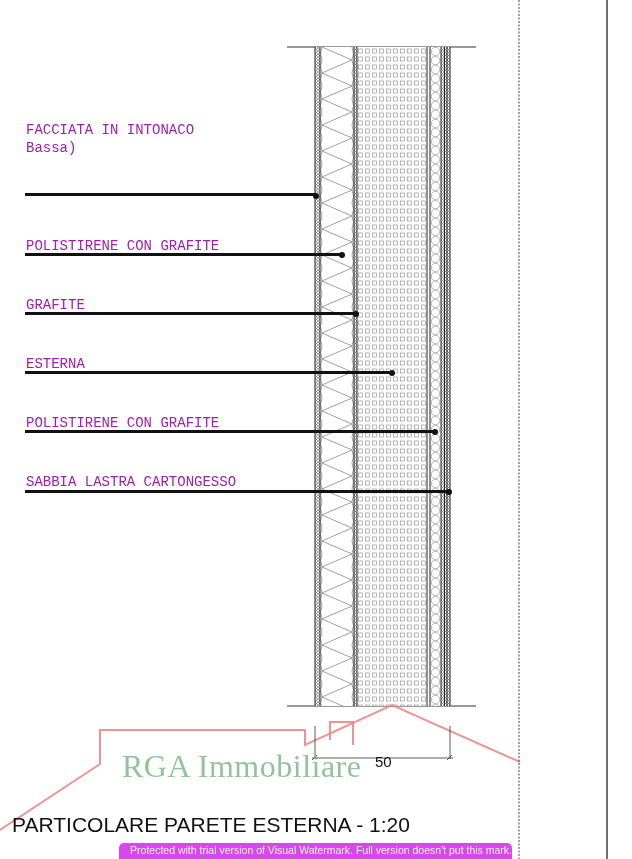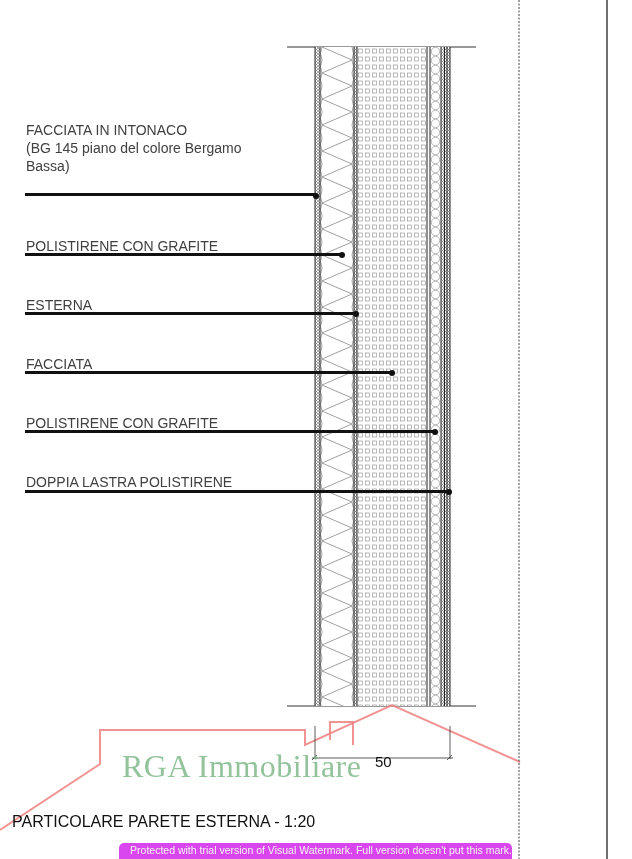--- a/index.html
+++ b/index.html
@@ -1,21 +1,21 @@
 <!DOCTYPE html>
 <html><head>
 <meta charset="utf-8">
 <style>
   html,body{margin:0;padding:0;}
   body{width:632px;height:859px;background:#ffffff;position:relative;overflow:hidden;font-family:"Liberation Sans",sans-serif;}
   .abs{position:absolute;}
-  .label{position:absolute;left:26px;font-size:14px;color:#404040;line-height:18px;white-space:nowrap;}
+  .label{position:absolute;left:26px;font-size:14px;color:#a21caf;line-height:18px;white-space:nowrap;font-family:Liberation Mono, monospace;}
   .leader{position:absolute;left:25px;height:3px;background:#111;}
   .dot{position:absolute;width:6px;height:6px;border-radius:50%;background:#111;margin-left:-3px;margin-top:-1.5px;}
-  .title{position:absolute;left:12px;top:813px;font-size:16px;color:#111;white-space:nowrap;}
+  .title{position:absolute;left:12px;top:813px;font-size:21px;color:#111;white-space:nowrap;}
   .wm-bar{position:absolute;left:119px;top:843px;width:393px;height:23px;border-radius:5px;background:#d946ef;color:#f3f3f3;font-size:10.5px;line-height:15px;text-align:right;white-space:nowrap;overflow:hidden;}
   .logo{position:absolute;left:122px;top:748px;font-family:"Liberation Serif",serif;font-size:32px;color:#7fb98a;opacity:0.85;white-space:nowrap;letter-spacing:0.5px;}
   .dim-text{position:absolute;left:375px;top:753px;font-size:15px;color:#111;}
 </style>
 </head>
 <body>
 
 <svg class="abs" style="left:0;top:0" width="632" height="859" viewBox="0 0 632 859">
   <defs>
     <pattern id="crossHatch" width="3" height="3" patternUnits="userSpaceOnUse">
@@ -68,43 +68,42 @@
   <line x1="312" y1="758" x2="453" y2="758" stroke="#333" stroke-width="0.8"></line>
   <line x1="312" y1="760" x2="317" y2="755" stroke="#333" stroke-width="0.8"></line>
   <line x1="447" y1="760" x2="452" y2="755" stroke="#333" stroke-width="0.8"></line>
 
   <line x1="519" y1="0" x2="519" y2="859" stroke="#444" stroke-width="1" stroke-dasharray="2,1.5"></line>
   <line x1="607" y1="0" x2="607" y2="859" stroke="#111" stroke-width="1.2"></line>
 </svg>
 
 <div class="label" style="top:121px;">
   <div>FACCIATA IN INTONACO</div>
-  <div>(BG 145 piano del colore Bergamo</div>
   <div>Bassa)</div>
 </div>
 <div class="leader" style="top:193px;width:291px;"></div>
 <div class="dot" style="left:316px;top:194px;"></div>
 
 <div class="label" style="top:237px;"><span>POLISTIRENE CON GRAFITE</span></div>
 <div class="leader" style="top:253px;width:317px;"></div>
 <div class="dot" style="left:342px;top:253px;"></div>
 
-<div class="label" style="top:296px;"><span>ESTERNA</span></div>
+<div class="label" style="top:296px;"><span>GRAFITE</span></div>
 <div class="leader" style="top:312px;width:331px;"></div>
 <div class="dot" style="left:356px;top:312px;"></div>
 
-<div class="label" style="top:355px;"><span>FACCIATA</span></div>
+<div class="label" style="top:355px;"><span>ESTERNA</span></div>
 <div class="leader" style="top:371px;width:367px;"></div>
 <div class="dot" style="left:392px;top:371px;"></div>
 
 <div class="label" style="top:414px;"><span>POLISTIRENE CON GRAFITE</span></div>
 <div class="leader" style="top:430px;width:410px;"></div>
 <div class="dot" style="left:435px;top:430px;"></div>
 
-<div class="label" style="top:473px;"><span>DOPPIA LASTRA POLISTIRENE</span></div>
+<div class="label" style="top:473px;"><span>SABBIA LASTRA CARTONGESSO</span></div>
 <div class="leader" style="top:490px;width:424px;"></div>
 <div class="dot" style="left:449px;top:490px;"></div>
 
 <div class="dim-text">50</div>
 
 <div class="logo">RGA Immobiliare</div>
 
 <div class="title">PARTICOLARE PARETE ESTERNA - 1:20</div>
 
 <div class="wm-bar">Protected with trial version of Visual Watermark. Full version doesn't put this mark.</div>

